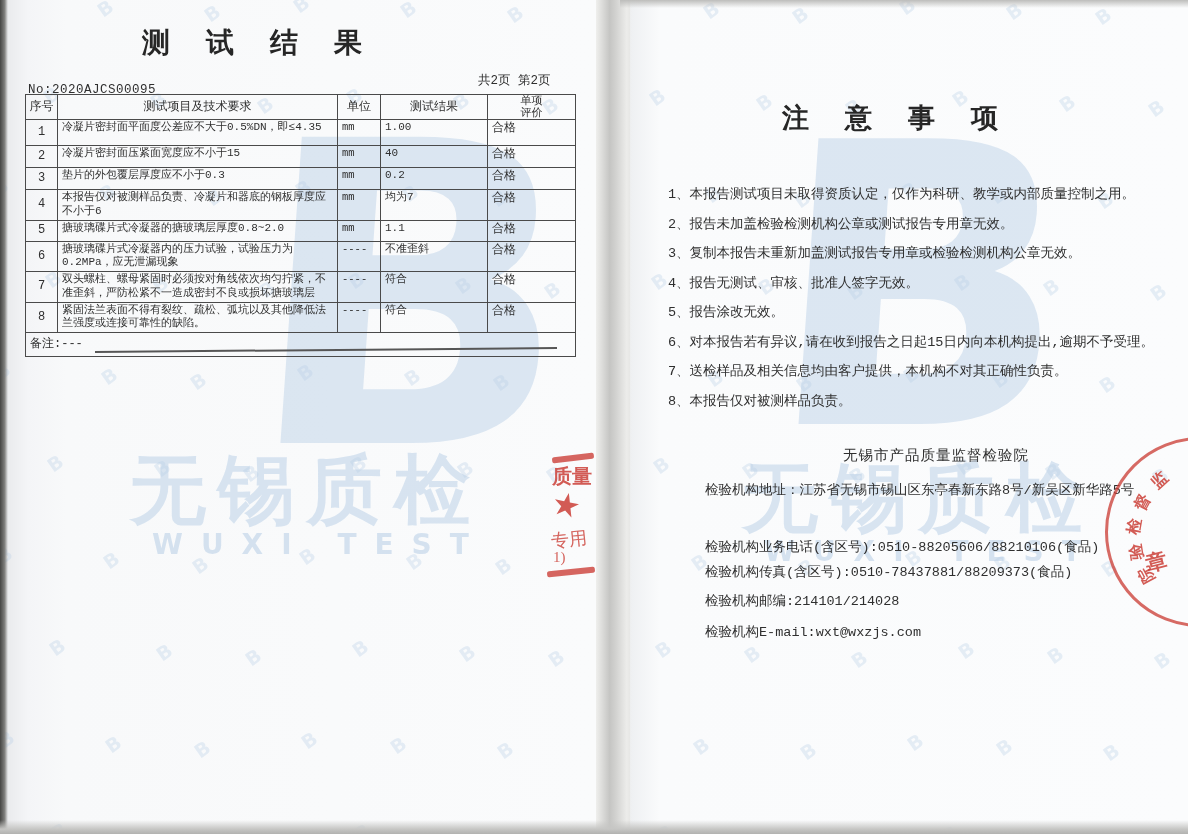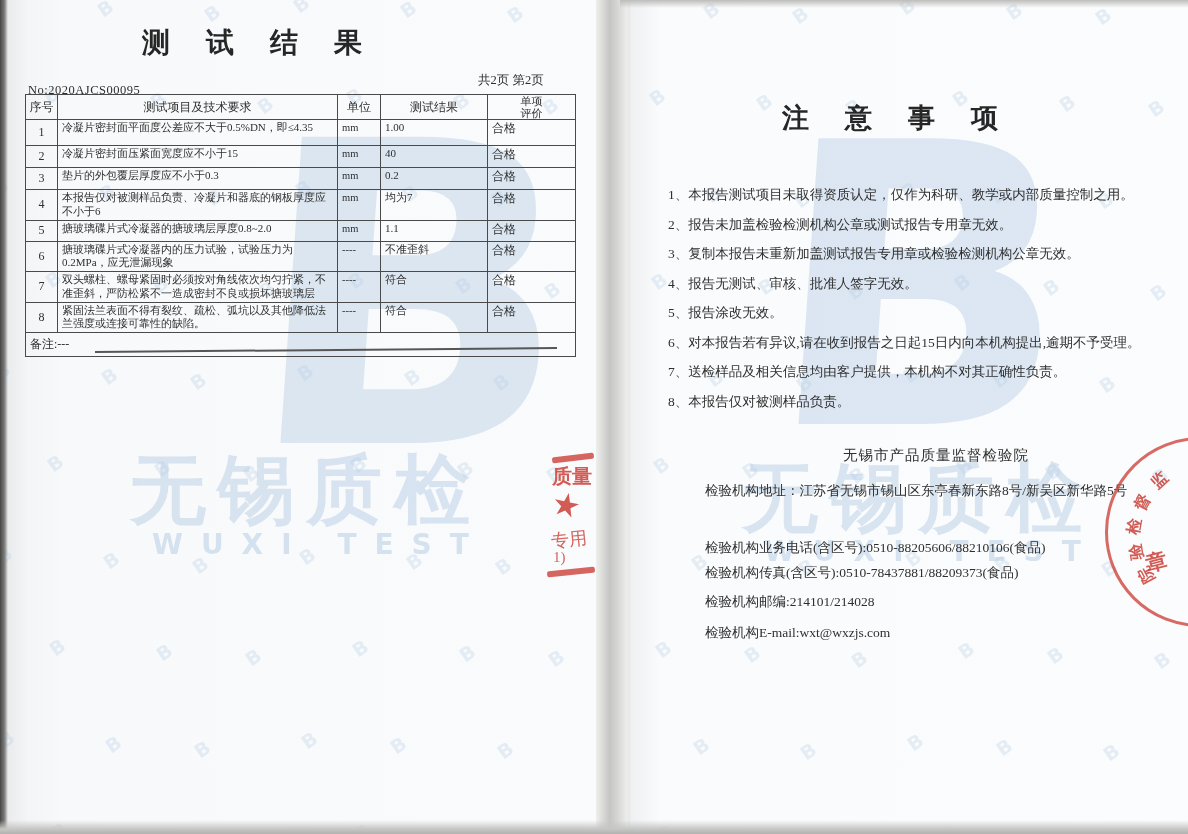--- a/index.html
+++ b/index.html
@@ -44,21 +44,21 @@
     pointer-events:none;white-space:nowrap;}
   .wm-cn.left{left:130px;top:440px;}
   .wm-cn.right{left:742px;top:448px;}
   .wm-en{position:absolute;z-index:1;font-family:"DejaVu Sans","Liberation Sans",sans-serif;
     font-weight:600;font-size:28px;letter-spacing:18px;color:var(--watermark_blue);opacity:.55;
     pointer-events:none;white-space:nowrap;}
   .wm-en.left{left:152px;top:528px;}
   .wm-en.right{left:764px;top:535px;}
 
   
-  .content{position:absolute;z-index:2;}
+  .content{position:absolute;z-index:2;font-family:Liberation Mono, monospace;}
   .doc-title{font-weight:600;font-size:28px;letter-spacing:36px;white-space:nowrap;color:#262626;}
   #left-title{left:142px;top:24px;}
   #page-indicator{left:478px;top:72px;font-size:12.5px;}
   #report-no{left:28px;top:83px;font-size:12.5px;letter-spacing:.5px;}
 
   #results-table{left:25px;top:94px;}
   table{border-collapse:collapse;width:550px;table-layout:fixed;background:transparent;}
   th,td{border:1px solid var(--table_border);vertical-align:top;font-weight:normal;
     padding:1px 4px;line-height:1.25;}
   thead th{font-size:12px;text-align:center;vertical-align:middle;height:22px;padding:0 2px;}

